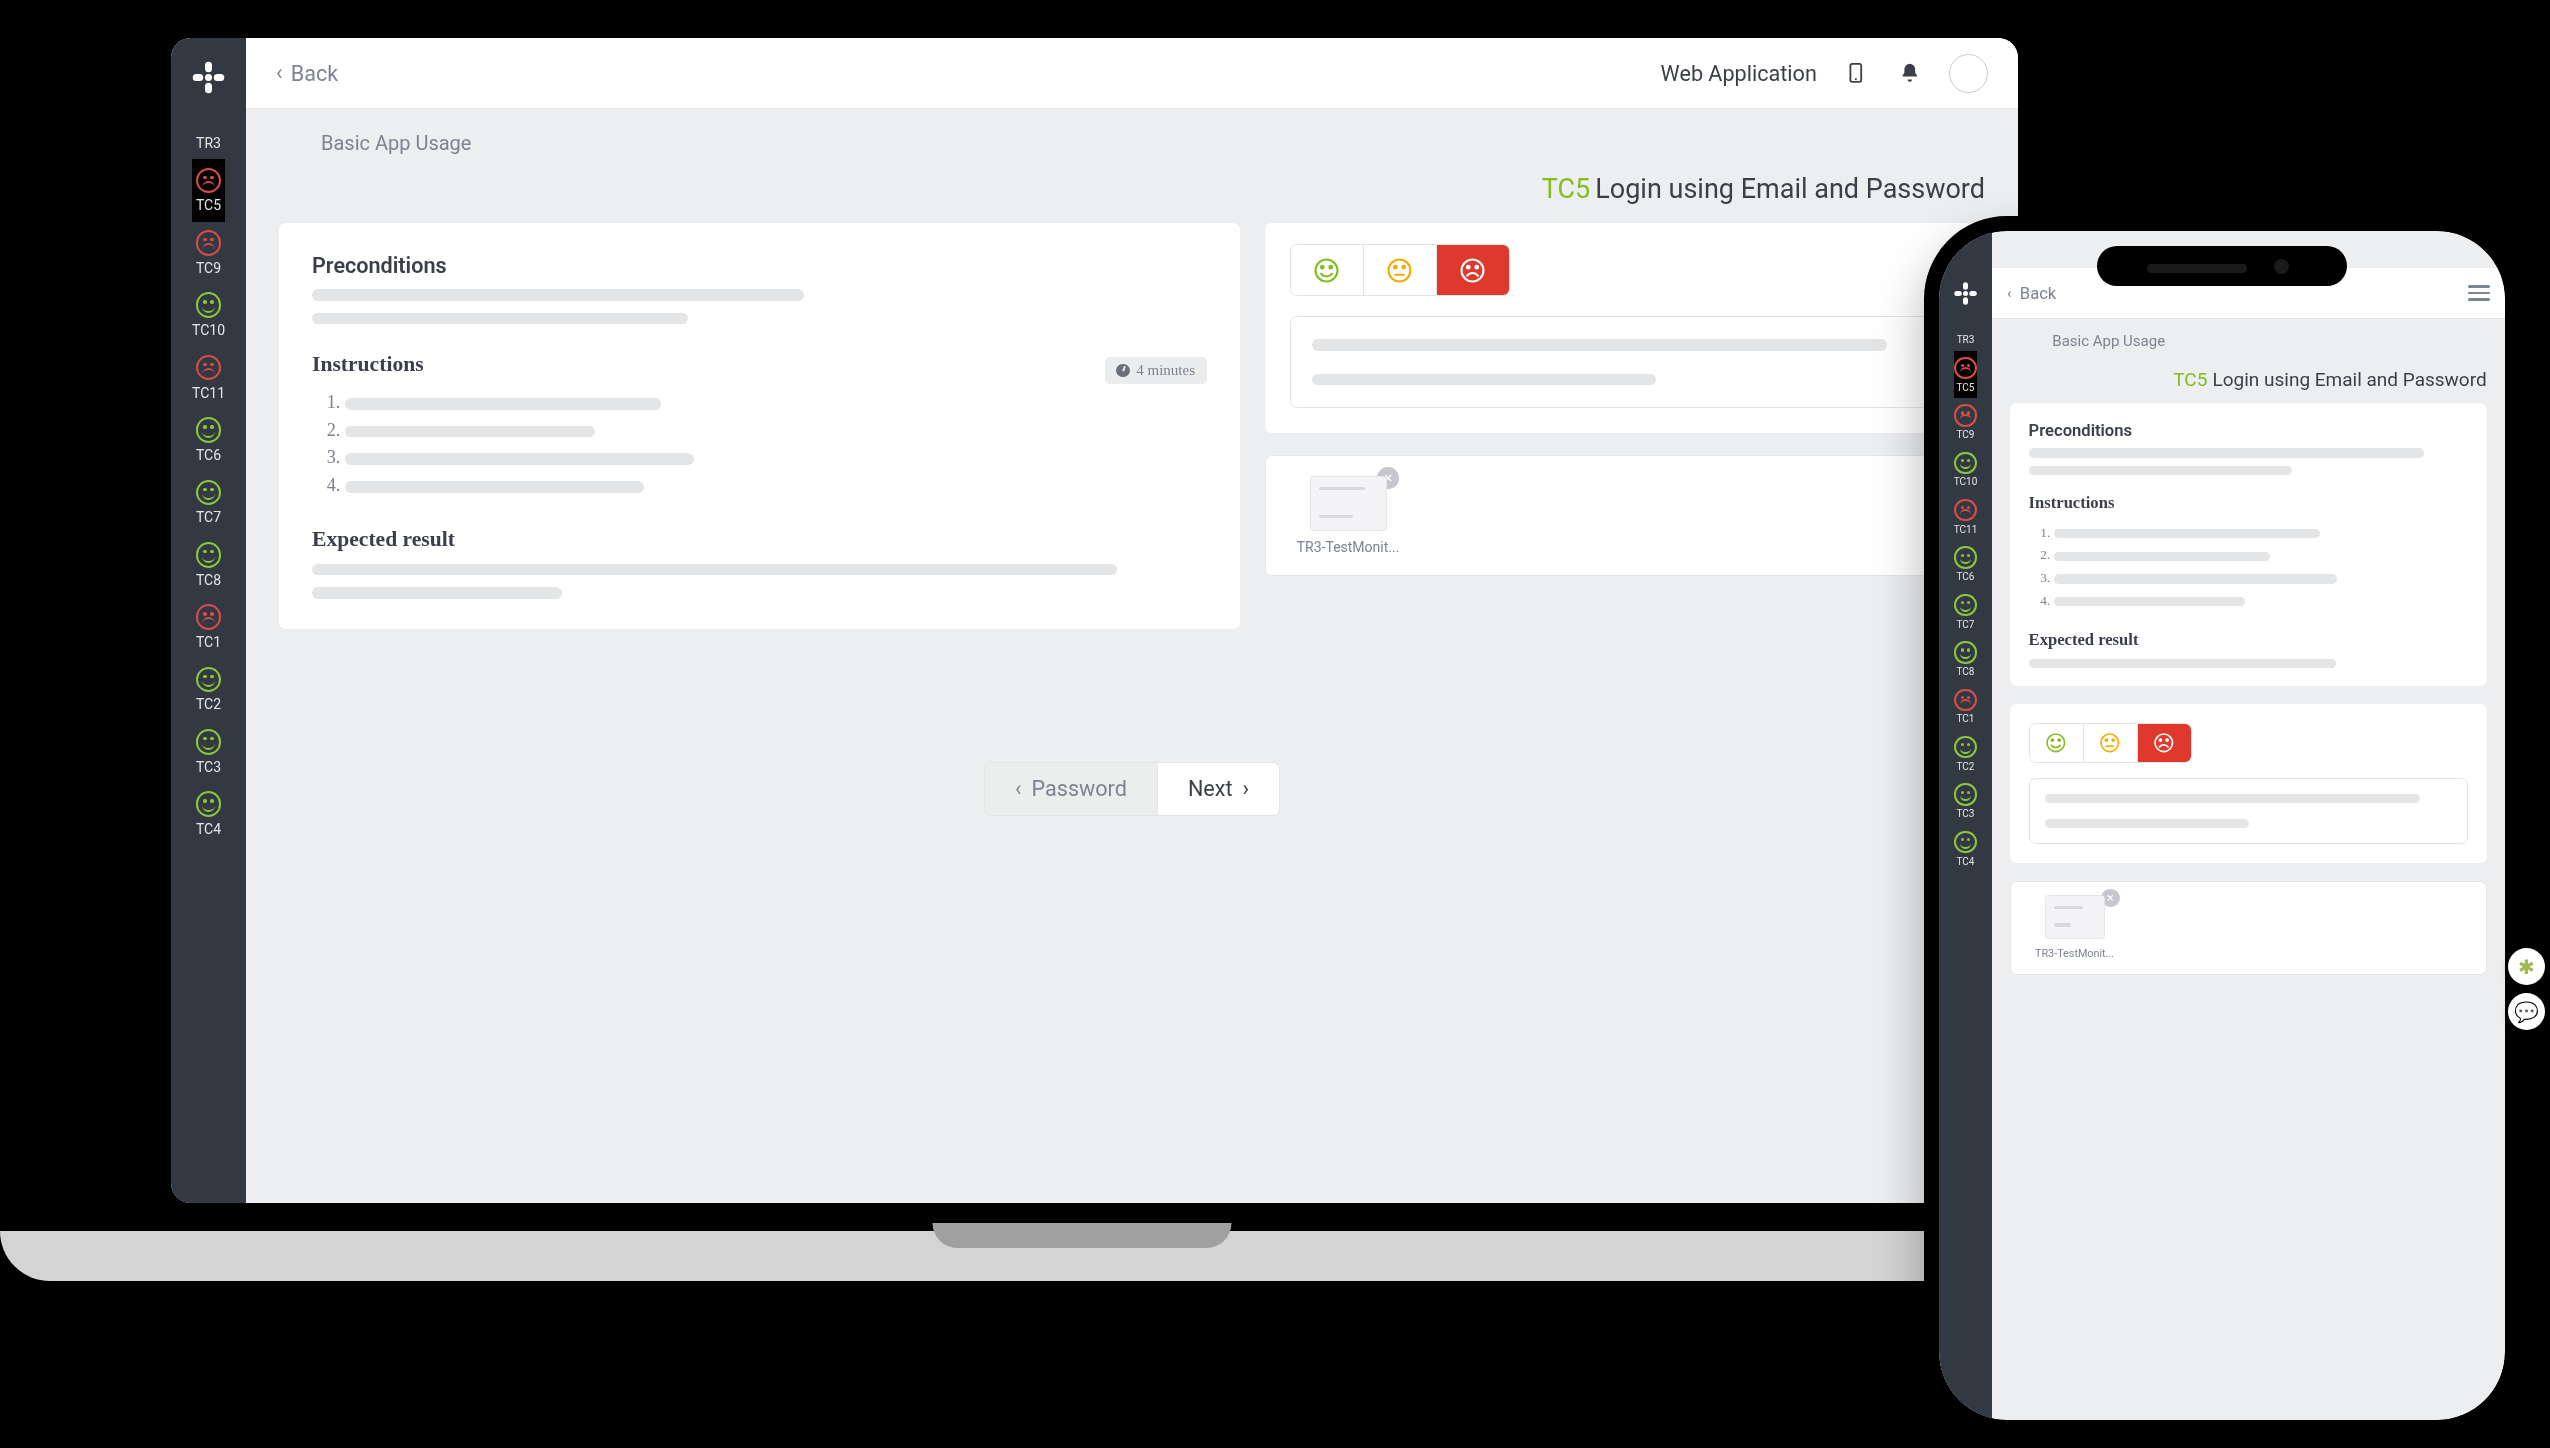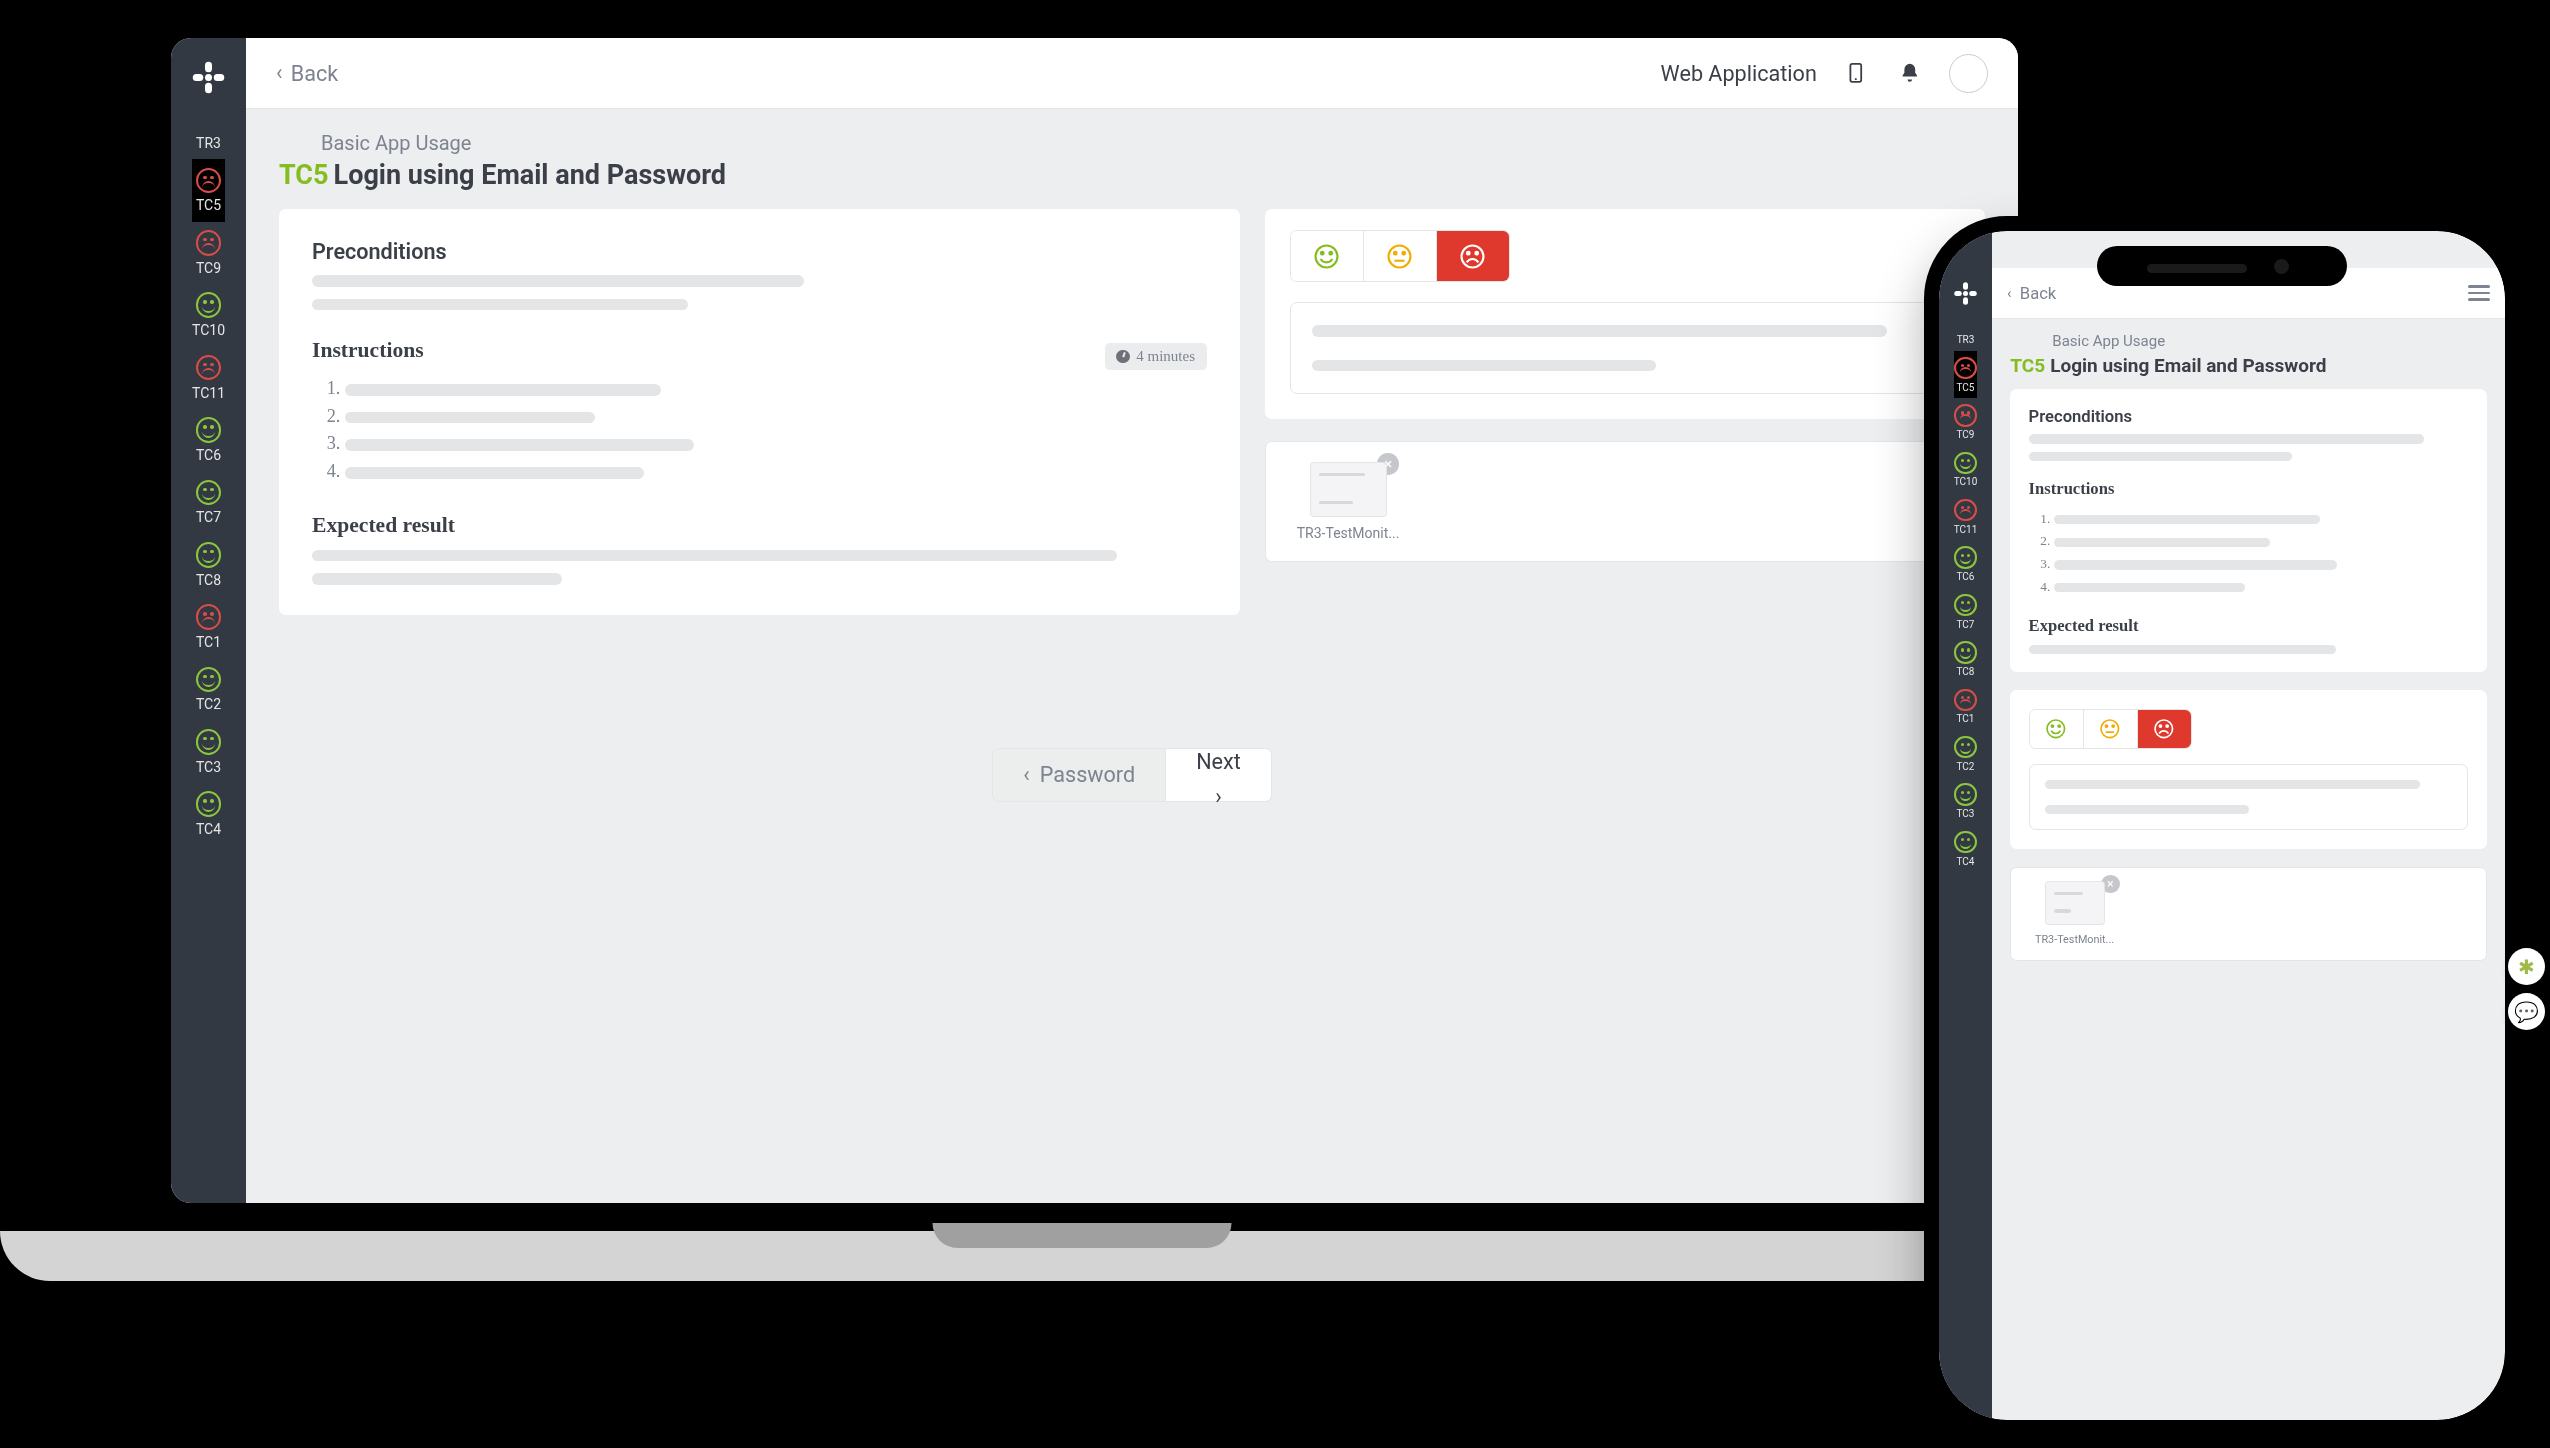--- a/index.html
+++ b/index.html
@@ -73,21 +73,21 @@
   .avatar{width:37px;height:37px;border-radius:50%;border:1.7px solid #c9cbcf;background:#d9dadd radial-gradient(circle at 50% 38%, #555 0 22%, transparent 23%), radial-gradient(circle at 50% 95%, #555 0 38%, transparent 39%);}
   .hamburger{display:none;flex-direction:column;gap:4.2px;cursor:pointer;}
   .hamburger span{width:21.6px;height:2.5px;background:var(--grey-text);border-radius:1.7px;}
   .phone .hamburger{display:flex;}
 
   
   .title-strip{padding:21.6px 33px 18.3px;}
   .phone .title-strip{padding:13.3px 18.3px 11.6px;}
   .category{color:var(--grey-text);font-size:20px;margin-left:42px;}
   .phone .category{font-size:15px;}
-  .tc-title{font-size:27px;color:var(--heading);font-weight:700;margin-top:4px;}
+  .tc-title{font-size:27px;color:var(--heading);font-weight:400;margin-top:18px;text-align:right;}
   .phone .tc-title{font-size:19px;}
   .tc-title .code{color:var(--green);margin-right:5px;}
 
   
   .body{flex:1;overflow:auto;padding:0 33px 33px;display:grid;grid-template-columns:1fr 0.75fr;gap:25px;align-content:start;}
   .phone .body{display:flex;flex-direction:column;padding:0 18.3px 25px;gap:18.3px;}
 
   .card{background:var(--white);border-radius:6.7px;padding:30px 33px;}
   .phone .card{padding:18.3px 18.3px;}
   .section-h{font-size:21.6px;color:var(--heading);font-weight:600;margin:0 0 11.6px;}
@@ -134,21 +134,21 @@
   .thumb::after{content:"";position:absolute;left:8.3px;right:33px;bottom:11.6px;height:3.3px;background:#d7d8da;border-radius:2.5px;}
   .attach-name{font-size:14px;color:var(--grey-text);margin-top:8.3px;white-space:nowrap;max-width:100%;overflow:hidden;text-overflow:ellipsis;}
   .phone .attach-name{font-size:10.8px;}
   .attach-x{position:absolute;top:-8.3px;right:11.6px;width:21.6px;height:21.6px;border-radius:50%;background:#c5c7cc;color:#fff;display:flex;align-items:center;justify-content:center;font-size:15px;cursor:pointer;}
   .phone .attach-x{width:18.3px;height:18.3px;top:-6.7px;right:5px;font-size:12.5px;}
 
   
   .pager{grid-column:1 / -1;display:flex;justify-content:center;margin-top:108px;gap:0;}
   .pager .btn{height:52px;padding:0 30px;font-size:21.6px;display:flex;align-items:center;gap:10px;border:0.8px solid var(--grey-line);}
   .pager .prev{background:#eceded;color:var(--grey-text);border-radius:6.7px 0 0 6.7px;}
-  .pager .next{background:var(--white);color:var(--heading);border-radius:0 6.7px 6.7px 0;border-left:none;flex-direction:column;}
+  .pager .next{background:var(--white);color:var(--heading);border-radius:0 6.7px 6.7px 0;border-left:none;}
 
   
   .fab-col{position:absolute;right:5px;top:948px;display:flex;flex-direction:column;gap:8.3px;z-index:20;}
   .fab{width:37px;height:37px;border-radius:50%;background:#fff;display:flex;align-items:center;justify-content:center;box-shadow:0 3.3px 8.3px rgba(0,0,0,.2);font-size:20px;color:#333;cursor:pointer;}
 </style>
 </head>
 <body>
 
 <div class="laptop">
   <div class="screen-bezel">

